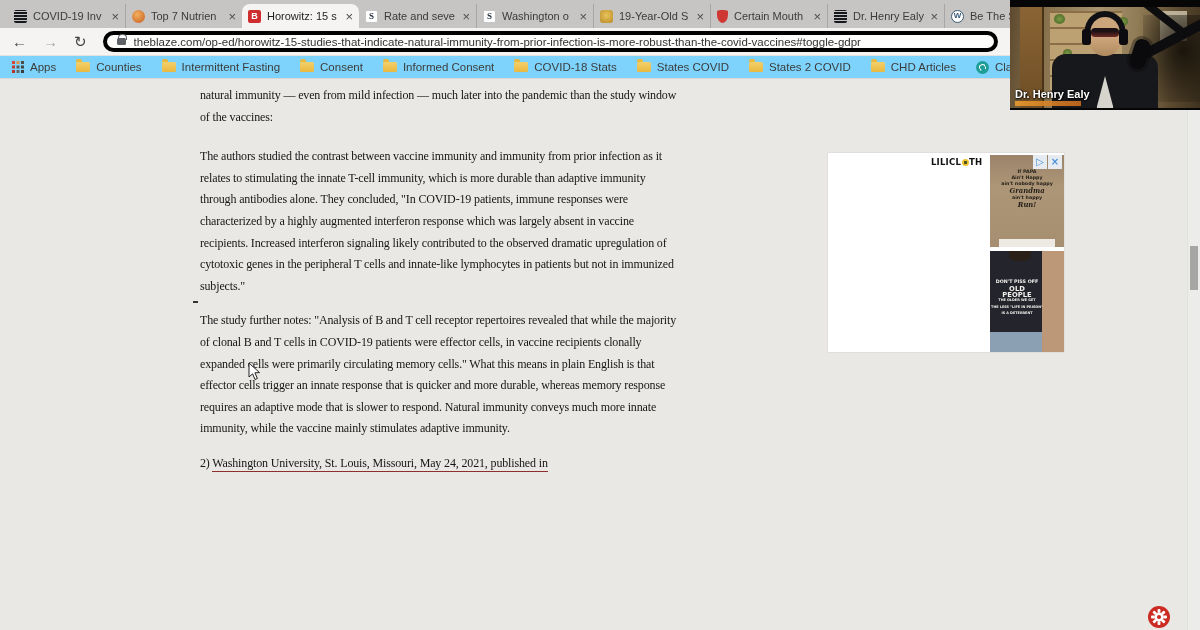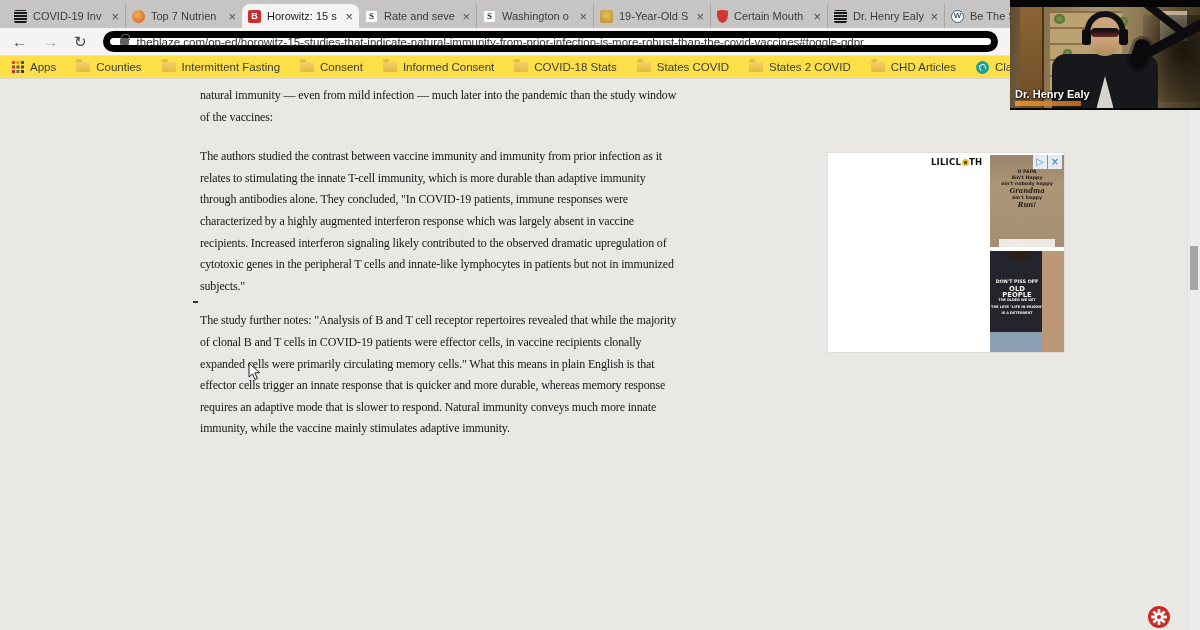--- a/index.html
+++ b/index.html
@@ -22,27 +22,27 @@
   .f-blaze { background:#cf2e2e; color:#fff; font:700 9px/13px "Liberation Sans", sans-serif; }
   .f-s { background:#fff; border:1px solid #c6c6c6; color:#24303c; font:700 9px/11px "Liberation Serif", serif; }
   .f-amber { border-radius:3px; background:radial-gradient(circle at 50% 40%, #e8c45a, #b98a2a); }
   .f-shield { width:11px; height:13px; background:#cf3733; border-radius:4px 4px 6px 6px / 2px 2px 9px 9px; }
   .f-wp { border-radius:50%; background:#fff; border:1.5px solid #3a5a78; color:#3a5a78; font:700 8px/10px "Liberation Sans", sans-serif; }
 
   
   .toolbar { position:absolute; left:0; top:28px; width:1200px; height:28px; background:#f5f4f2; display:flex; align-items:center; padding:0 12px; border-bottom:1px solid #e3e2e0; }
   .navbtn { font-size:15px; color:#444; margin-right:16px; line-height:1; }
   .navbtn.fwd { color:#a5a5a5; }
-  .omnibox { flex:1; margin-right:190px; height:21px; background:#fdfdfc; border:7px solid #000000; border-radius:11px; display:flex; align-items:center; padding:0 10px; }
+  .omnibox { flex:1; margin-right:190px; height:21px; background:#fdfdfc; border:4px solid #000000; border-radius:11px; display:flex; align-items:center; padding:0 10px; }
   .lock { width:9px; height:7px; background:#5f6368; border-radius:1.5px; position:relative; margin-right:8px; flex:0 0 auto; }
   .lock::before { content:""; position:absolute; left:1px; top:-4px; width:7px; height:5px; border:1.5px solid #5f6368; border-bottom:none; border-radius:4px 4px 0 0; }
   .url { font-size:11.5px; color:#333; white-space:nowrap; overflow:hidden; }
 
   
-  .bookmarks { position:absolute; left:0; top:56px; width:1200px; height:23px; background:#fde047; display:flex; align-items:center; padding:0 12px; gap:20px; border-bottom:1px solid #d8d7d5; }
+  .bookmarks { position:absolute; left:0; top:56px; width:1200px; height:23px; background:#7dd3fc; display:flex; align-items:center; padding:0 12px; gap:20px; border-bottom:1px solid #d8d7d5; }
   .bm { display:flex; align-items:center; font-size:11.5px; color:#3c3c3c; white-space:nowrap; }
   .bicon { margin-right:6px; flex:0 0 auto; }
   .b-folder { width:14px; height:10px; background:linear-gradient(#f3cf6b,#e9b93f); border-radius:1.5px; position:relative; }
   .b-folder::before { content:""; position:absolute; top:-3px; left:0; width:6px; height:3px; background:#e9b93f; border-radius:2px 2px 0 0; }
   .b-apps { width:12px; height:12px; position:relative; }
   .b-apps::before { content:""; display:block; width:3px; height:3px; background:#d8453a;
     box-shadow:4.5px 0 0 #e8913c, 9px 0 0 #4e4e4e, 0 4.5px 0 #c8392e, 4.5px 4.5px 0 #5a5a5a, 9px 4.5px 0 #454545, 0 9px 0 #b93428, 4.5px 9px 0 #666, 9px 9px 0 #3c3c3c; }
   .b-clack { width:13px; height:13px; border-radius:50%; background:#1f9e98; position:relative; }
   .b-clack::before { content:""; position:absolute; inset:3px; border:1.5px solid #fff; border-radius:50%; border-bottom-color:transparent; transform:rotate(-20deg); }
   .b-globe { width:13px; height:13px; border-radius:50%; background:#222; position:relative; }
@@ -234,20 +234,24 @@
       </span>
   </div>
 
   <div class="content">
 
     <div class="article">
       <div class="caret-mark"></div>
       <p class="intro">natural immunity — even from mild infection — much later into the pandemic than the study window of the vaccines:</p>
       <p class="body-para">The authors studied the contrast between vaccine immunity and immunity from prior infection as it relates to stimulating the innate T-cell immunity, which is more durable than adaptive immunity through antibodies alone. They concluded, "In COVID-19 patients, immune responses were characterized by a highly augmented interferon response which was largely absent in vaccine recipients. Increased interferon signaling likely contributed to the observed dramatic upregulation of cytotoxic genes in the peripheral T cells and innate-like lymphocytes in patients but not in immunized subjects."</p>
       <p class="body-para">The study further notes: "Analysis of B and T cell receptor repertoires revealed that while the majority of clonal B and T cells in COVID-19 patients were effector cells, in vaccine recipients clonally expanded cells were primarily circulating memory cells." What this means in plain English is that effector cells trigger an innate response that is quicker and more durable, whereas memory response requires an adaptive mode that is slower to respond. Natural immunity conveys much more innate immunity, while the vaccine mainly stimulates adaptive immunity.</p>
+      <div class="study-heading">
+        <span>2)</span>
+        <span class="study-link">Washington University, St. Louis, Missouri, May 24, 2021, published in</span>
+      </div>
     </div>
 
     <div class="ad">
       <div class="ad-brand">
         <span>LILICL</span>
           <span class="sun"></span>
           <span>TH</span>
       </div>
       <div class="ad-col-top">
         <div class="tiny-text">

